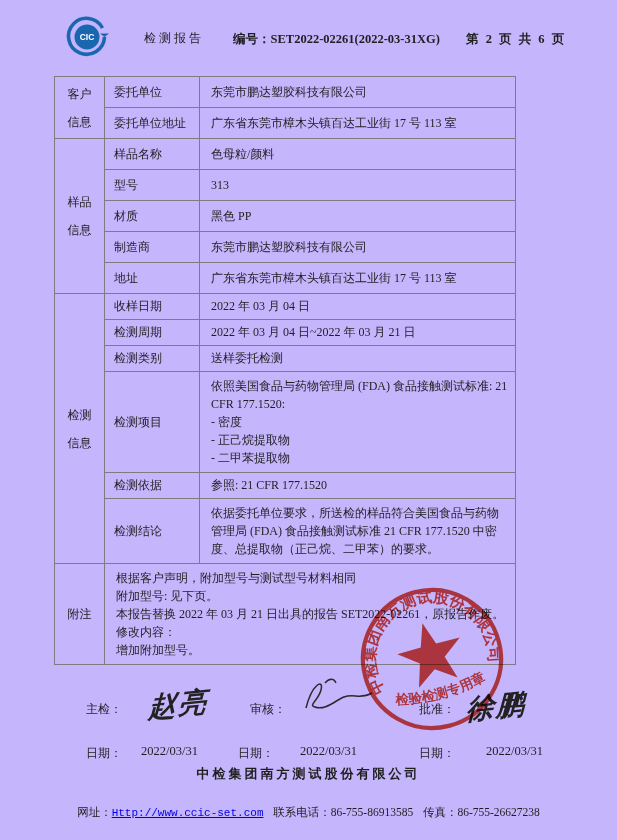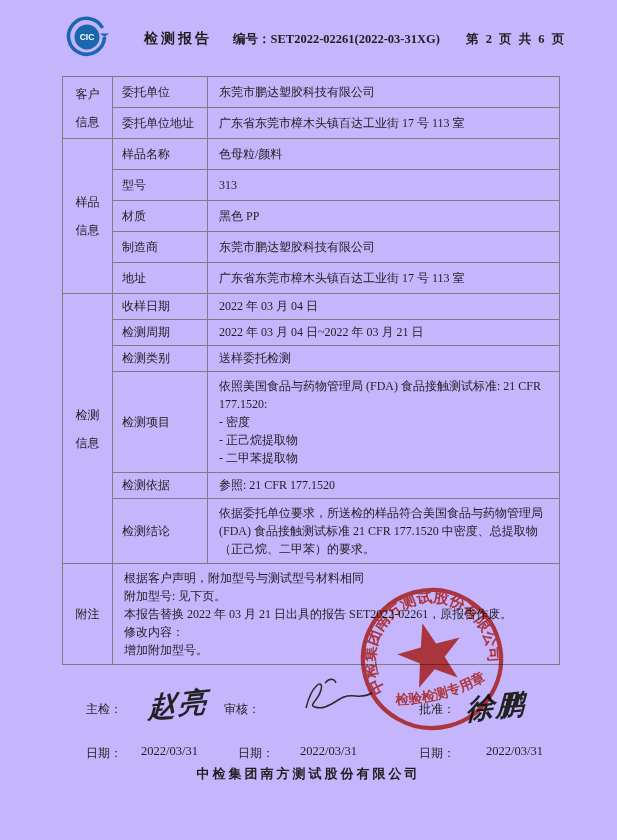--- a/index.html
+++ b/index.html
@@ -1,24 +1,24 @@
 <!DOCTYPE html>
 <html><head>
 <meta charset="utf-8">
 <style>
   html,body{margin:0;padding:0;background:#fff;}
   .page{position:relative;width:617px;height:840px;background:#c4b5fd;overflow:hidden;
         font-family:"Liberation Serif","DejaVu Serif",serif;color:#1f1f1f;}
   
-  .hdr-title{position:absolute;left:144px;top:30px;font-size:14px;font-weight:bold;letter-spacing:3px;}
+  .hdr-title{position:absolute;left:144px;top:30px;font-size:12px;font-weight:normal;letter-spacing:3px;}
   .hdr-no{position:absolute;left:233px;top:31px;font-size:12.5px;font-weight:bold;}
   .hdr-page{position:absolute;left:466px;top:31px;font-size:12.5px;font-weight:bold;letter-spacing:2px;}
   .logo{position:absolute;left:63px;top:13px;}
   
-  table.rep{position:absolute;left:62px;top:76px;width:498px;border-collapse:collapse;table-layout:fixed;}
+  table.rep{position:absolute;left:54px;top:76px;width:462px;border-collapse:collapse;table-layout:fixed;}
   table.rep td{border:1px solid #7d7d7d;font-size:12px;vertical-align:middle;}
   td.gcol{text-align:center;white-space:pre-line;line-height:28px;padding:2px 0;}
   td.lcol{padding:2px 4px 2px 9px;}
   td.vcol{padding:2px 6px 2px 11px;}
   td.multi{white-space:pre-line;line-height:18px;padding-top:5px;padding-bottom:5px;}
   tr.h1{height:31px;} tr.h2{height:26px;}
   
   .slabel{position:absolute;font-size:12px;}
   .sdate{position:absolute;font-size:12.5px;font-family:"Liberation Serif",serif;}
   .signame{position:absolute;font-size:28px;font-style:italic;font-weight:bold;
@@ -125,21 +125,21 @@
 附加型号: 见下页。
 本报告替换 2022 年 03 月 21 日出具的报告 SET2022-02261，原报告作废。
 修改内容：
 增加附加型号。</td>
     </tr>
   </tbody>
     </table>
 
   <div class="slabel" style="left:86px;top:701px;">主检：</div>
   <div class="signame" style="left:148px;top:686px;">赵亮</div>
-  <div class="slabel" style="left:224px;top:701px;">审核：</div>
+  <div class="slabel" style="left:250px;top:701px;">审核：</div>
   <svg style="position:absolute;left:292px;top:674px;" width="90" height="48" viewBox="0 0 90 48">
     <path d="M14 34 C20 10, 32 4, 29 16 C26 27, 16 31, 23 33 C33 37, 44 26, 52 23 C62 19, 68 26, 80 19" fill="none" stroke="#2a2a2a" stroke-width="1.5"></path>
     <path d="M33 9 C37 4, 42 4, 44 9" fill="none" stroke="#2a2a2a" stroke-width="1.3"></path>
   </svg>
   <div class="slabel" style="left:419px;top:701px;">批准：</div>
   <div class="signame" style="left:466px;top:688px;">徐鹏</div>
 
   <div class="slabel" style="left:86px;top:745px;">日期：</div>
   <div class="sdate" style="left:141px;top:744px;">2022/03/31</div>
   <div class="slabel" style="left:238px;top:745px;">日期：</div>
@@ -156,14 +156,21 @@
       </text>
       <polygon points="85,48 92.9,71.1 117.3,71.5 97.8,86.2 105,109.5 85,95.5 65,109.5 72.2,86.2 52.7,71.5 77.1,71.1"></polygon>
       <path id="arcBot" d="M 34 118 Q 85 132 136 118" fill="none"></path>
       <text font-size="13.5" font-weight="bold" font-family="Liberation Serif, serif">
         <textPath href="#arcBot" startOffset="50%" text-anchor="middle">检验检测专用章</textPath>
       </text>
     </g>
   </svg>
 
   <div class="foot f-co">中检集团南方测试股份有限公司</div>
+  <div class="foot f-l3">
+    <span>网址：</span><span class="weblink">Http://www.ccic-set.com</span>
+    <span style="display:inline-block;width:4px;"></span>
+    <span>联系电话：</span><span>86-755-86913585</span>
+    <span style="display:inline-block;width:4px;"></span>
+    <span>传真：</span><span>86-755-26627238</span>
+  </div>
 
 </div>
 
 </body></html>

